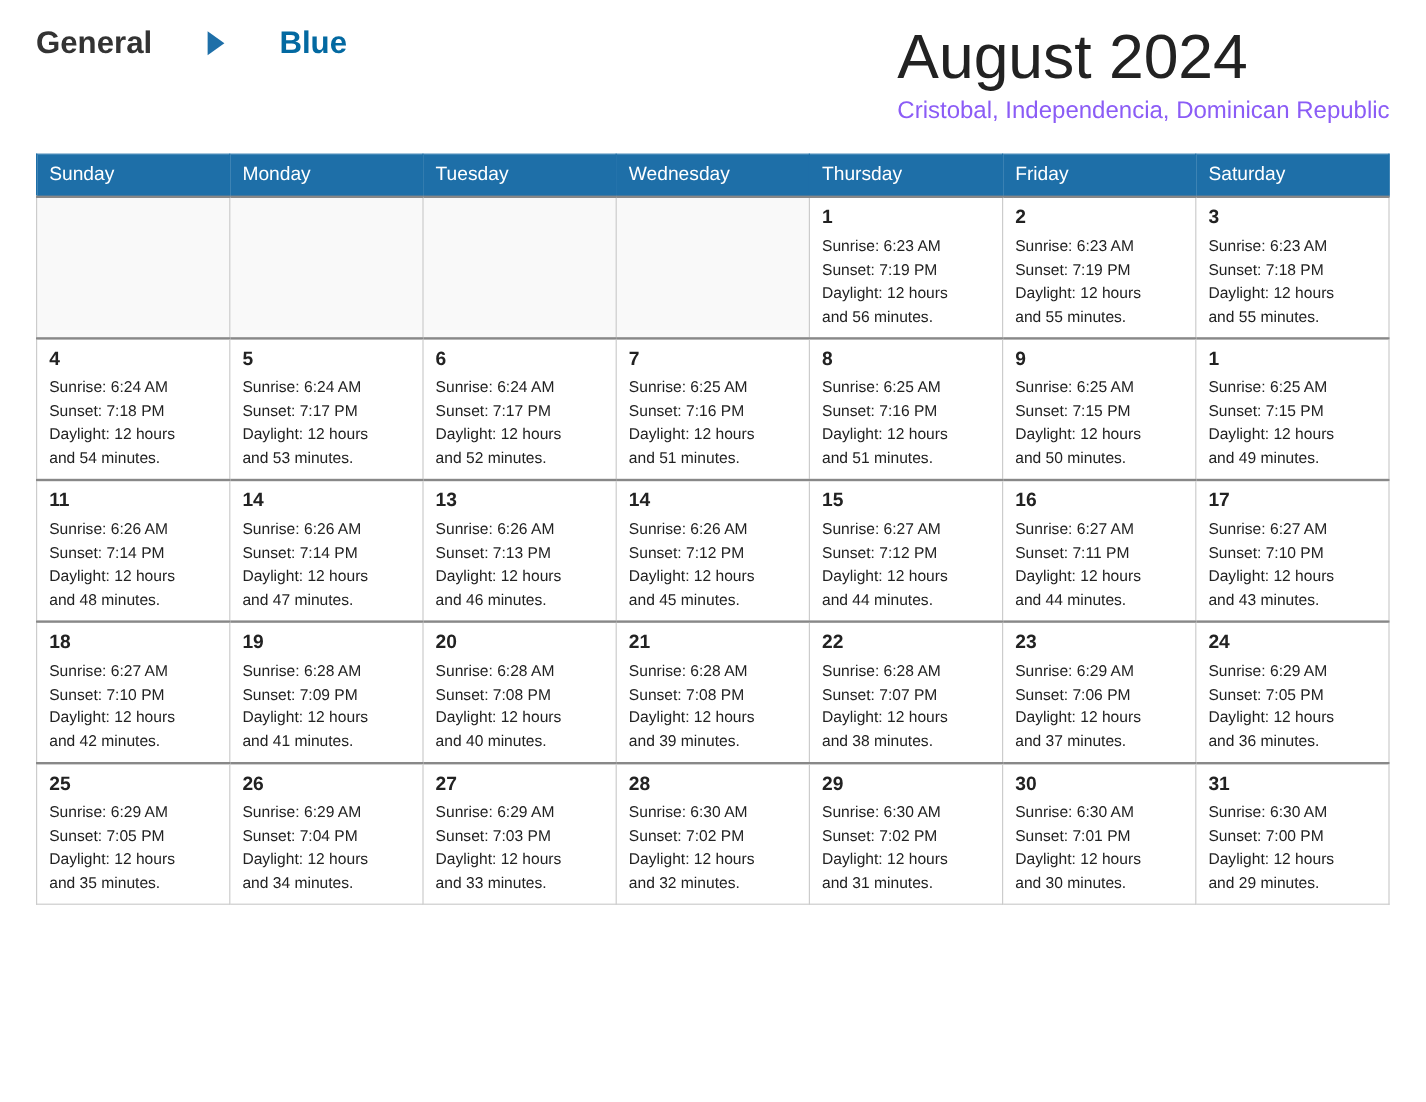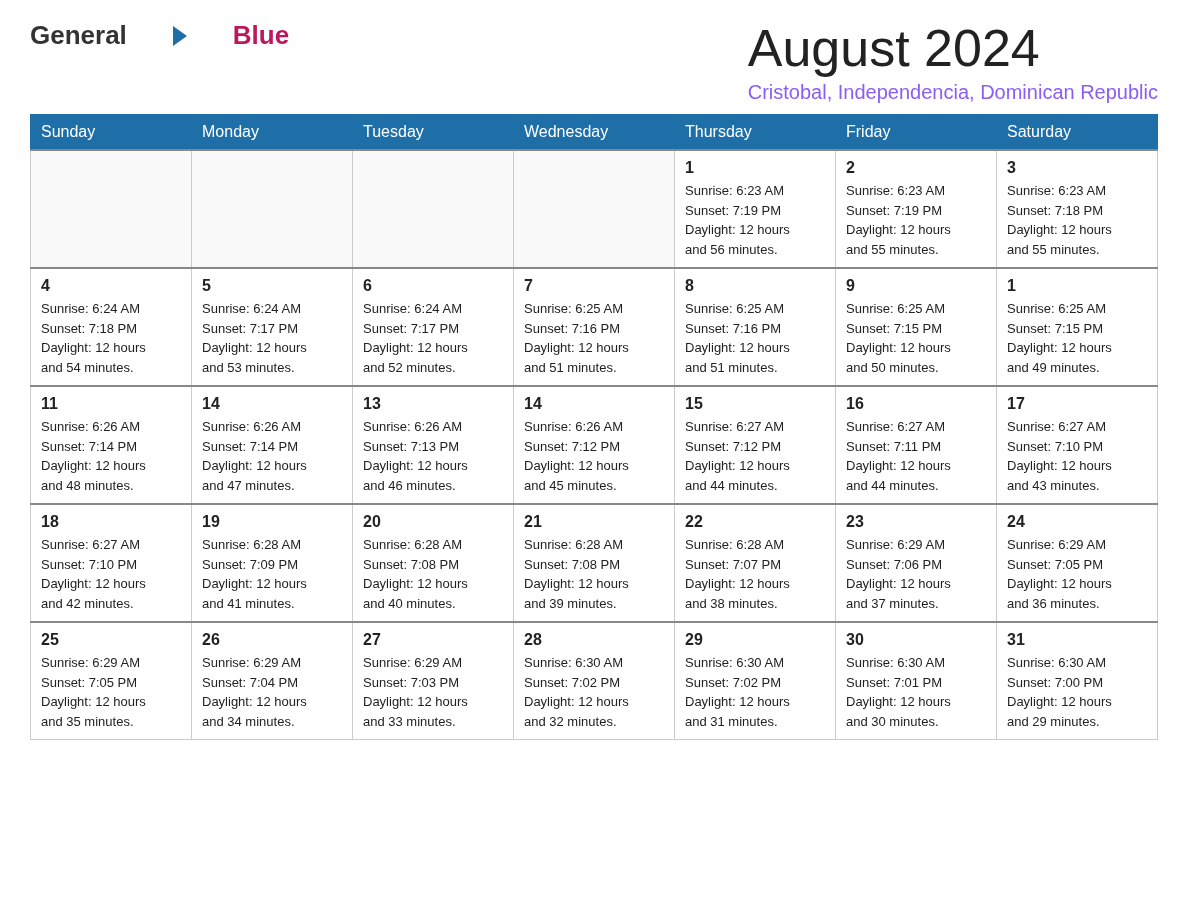--- a/index.html
+++ b/index.html
@@ -34,42 +34,42 @@
       display: inline-block;
       width: 0;
       height: 0;
       border-left: 14px solid #1e6fa8;
       border-top: 10px solid transparent;
       border-bottom: 10px solid transparent;
       margin: 0 2px;
       vertical-align: middle;
     }
     .logo-blue {
-      color: #be185d;
+      color: #0369a1;
       font-size: 26px;
       font-weight: bold;
     }
     .title-area {
       text-align: left;
     }
     .month-title {
       font-size: 52px;
       font-weight: normal;
       color: #222;
       line-height: 1.1;
     }
     .subtitle {
       font-size: 20px;
       color: #8b5cf6;
       margin-top: 4px;
     }
     .calendar {
       width: 100%;
       border-collapse: collapse;
-      margin-top: 10px;
+      margin-top: 24px;
     }
     .calendar th {
       background-color: #1e6fa8;
       color: #fff;
       font-size: 16px;
       font-weight: normal;
       padding: 8px 10px;
       text-align: left;
       border: 1px solid #1e6fa8;
     }

